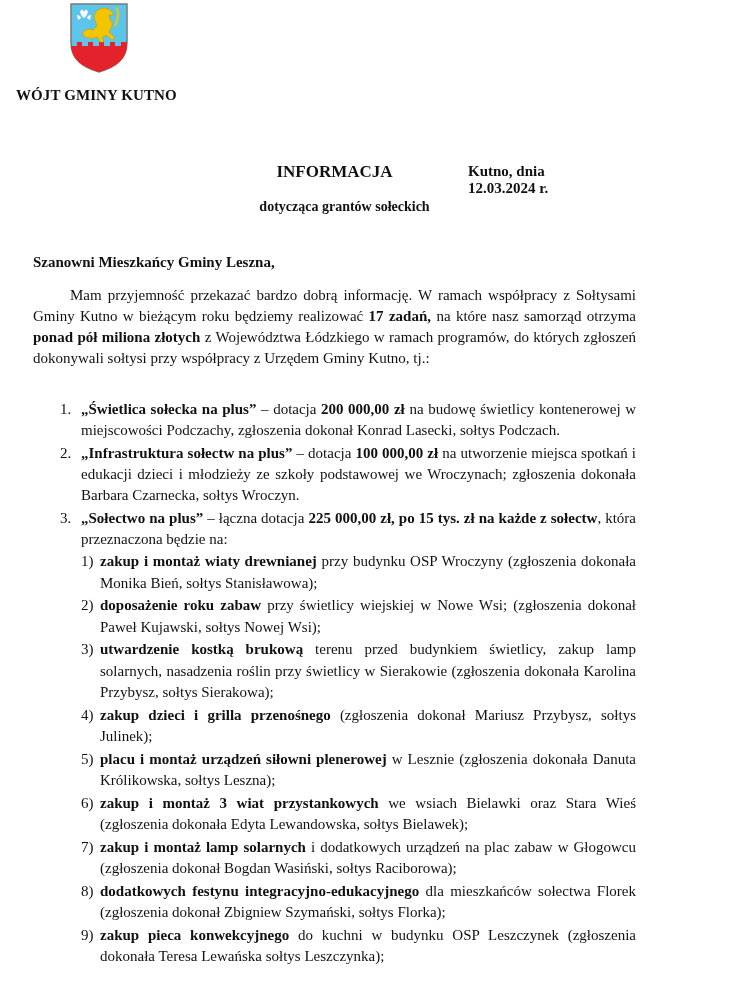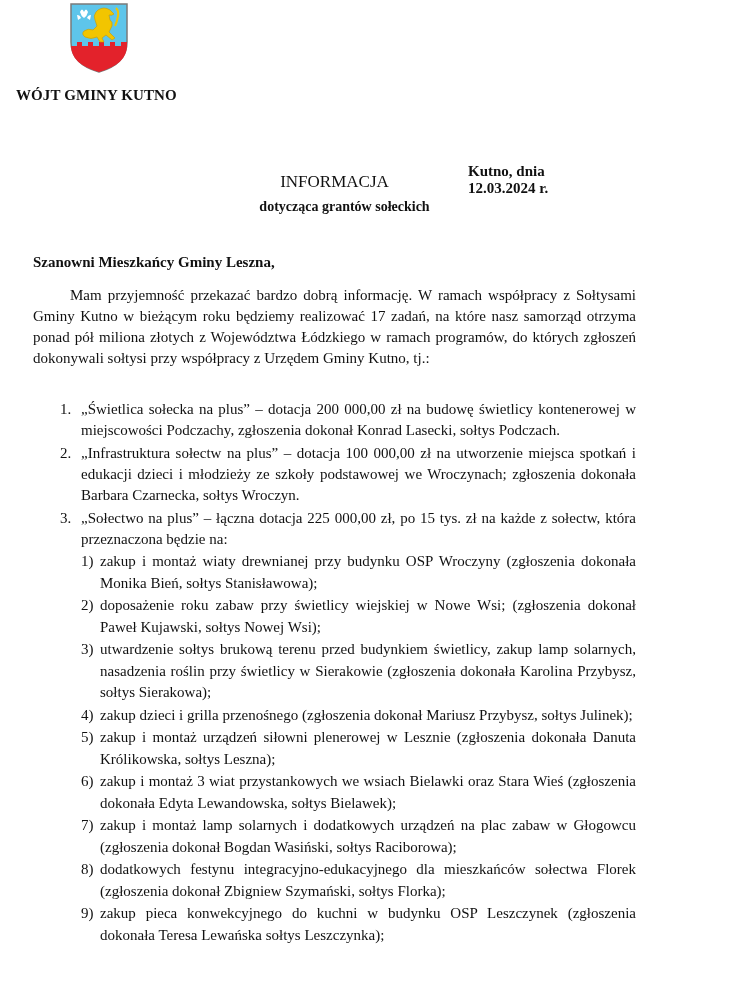--- a/index.html
+++ b/index.html
@@ -12,22 +12,22 @@
   .crest { position: absolute; left: 68px; top: 2px; width: 62px; height: 72px; }
   .office-name {
     position: absolute; left: 16px; top: 87px;
     font-size: 15px; font-weight: bold; letter-spacing: 0.1px;
   }
   .date-line {
     position: absolute; left: 468px; top: 127px;
     font-size: 15px; font-weight: bold; margin-top: 36px;
   }
   .title {
-    position: absolute; left: 0; width: 669px; top: 172px;
-    text-align: center; font-size: 17px; font-weight: normal;
+    position: absolute; left: 0; width: 669px; top: 162px;
+    text-align: center; font-size: 17px; font-weight: bold;
   }
   .subtitle {
     position: absolute; left: 0; width: 669px; top: 199px;
     text-align: center; font-size: 14px; font-weight: bold; margin-left: 10px;
   }
   .greeting {
     position: absolute; left: 33px; top: 254px;
     font-size: 15px; font-weight: bold;
   }
   .intro {
@@ -40,21 +40,21 @@
     position: relative; padding-left: 48px; font-size: 15px; line-height: 21px;
     text-align: justify; margin-bottom: 2px;
   }
   .item .num { position: absolute; left: 27px; top: 0; }
   .sublist { list-style: none; margin: 0; padding: 0; }
   .subitem {
     position: relative; padding-left: 19px; font-size: 15px; line-height: 21.5px;
     text-align: justify; margin-top: 1px;
   }
   .subitem .snum { position: absolute; left: 0; top: 0; }
-  b { font-weight: normal; }
+  b { font-weight: bold; }
 </style>
 </head>
 <body>
 
 <div class="page">
 
   <svg class="crest" viewBox="0 0 62 72">
     <path d="M3 2 H59 V40 Q59 62 31 70 Q3 62 3 40 Z" fill="#5ec5ea" stroke="#7a7a7a" stroke-width="1.5"></path>
     <path d="M3 44 H9 V40 H14 V44 H20 V40 H25 V44 H31 V40 H36 V44 H42 V40 H47 V44 H53 V40 H59 V44 Q59 62 31 70 Q3 62 3 44 Z" fill="#e3222b"></path>
     <path d="M12 10 q2 -5 4 0 q2 -5 4 0 q-1 4 -4 6 q-3 -2 -4 -6 Z M9 13 q3 0 4 3 l-3 2 Z M23 13 q-3 0 -4 3 l3 2 Z" fill="#ffffff"></path>
@@ -80,23 +80,23 @@
     <li class="item">
       <span class="num">2.</span>
       <b>„Infrastruktura sołectw na plus”</b><span> – dotacja </span><b>100 000,00 zł</b><span> na utworzenie miejsca spotkań i edukacji dzieci i młodzieży ze szkoły podstawowej we Wroczynach; zgłoszenia dokonała Barbara Czarnecka,  sołtys Wroczyn.</span>
     </li>
     <li class="item">
       <span class="num">3.</span>
       <b>„Sołectwo na plus”</b><span> – łączna dotacja </span><b>225 000,00 zł, po 15 tys. zł na każde z sołectw</b><span>, która  przeznaczona będzie na:</span>
       <ol class="sublist">
         <li class="subitem"><span class="snum">1)</span><b>zakup i montaż  wiaty drewnianej</b><span>  przy budynku OSP Wroczyny  (zgłoszenia dokonała Monika Bień,  sołtys Stanisławowa);</span></li>
         <li class="subitem"><span class="snum">2)</span><b>doposażenie roku zabaw</b><span> przy świetlicy wiejskiej   w Nowe Wsi; (zgłoszenia dokonał Paweł Kujawski, sołtys  Nowej Wsi);</span></li>
-        <li class="subitem"><span class="snum">3)</span><b> utwardzenie sołtys brukową</b><span> terenu przed budynkiem świetlicy, zakup  lamp solarnych, nasadzenia roślin przy świetlicy w Sierakowie (zgłoszenia dokonała Karolina Przybysz, sołtys Sierakowa);</span></li>
+        <li class="subitem"><span class="snum">3)</span><b> utwardzenie kostką brukową</b><span> terenu przed budynkiem świetlicy, zakup  lamp solarnych, nasadzenia roślin przy świetlicy w Sierakowie (zgłoszenia dokonała Karolina Przybysz, sołtys Sierakowa);</span></li>
         <li class="subitem"><span class="snum">4)</span><b>zakup dzieci i grilla przenośnego</b><span> (zgłoszenia dokonał Mariusz Przybysz, sołtys Julinek);</span></li>
-        <li class="subitem"><span class="snum">5)</span><b>zakup i montaż  urządzeń siłowni plenerowej</b><span> w Lesznie (zgłoszenia dokonała Danuta Królikowska, sołtys Leszna);</span></li>
+        <li class="subitem"><span class="snum">5)</span><b>placu i montaż  urządzeń siłowni plenerowej</b><span> w Lesznie (zgłoszenia dokonała Danuta Królikowska, sołtys Leszna);</span></li>
         <li class="subitem"><span class="snum">6)</span><b>zakup i  montaż  3 wiat przystankowych</b><span> we wsiach Bielawki oraz Stara Wieś (zgłoszenia dokonała Edyta Lewandowska,  sołtys Bielawek);</span></li>
         <li class="subitem"><span class="snum">7)</span><b> zakup i montaż lamp solarnych</b><span> i dodatkowych urządzeń na plac zabaw w Głogowcu (zgłoszenia dokonał Bogdan Wasiński, sołtys Raciborowa);</span></li>
         <li class="subitem"><span class="snum">8)</span><b>dodatkowych festynu integracyjno-edukacyjnego</b><span> dla mieszkańców sołectwa Florek (zgłoszenia dokonał Zbigniew Szymański, sołtys Florka);</span></li>
         <li class="subitem"><span class="snum">9)</span><b>zakup pieca konwekcyjnego</b><span> do kuchni  w budynku OSP Leszczynek (zgłoszenia dokonała Teresa Lewańska sołtys Leszczynka);</span></li>
       </ol>
     </li>
   </ol>
 </div>
 
 </body></html>

